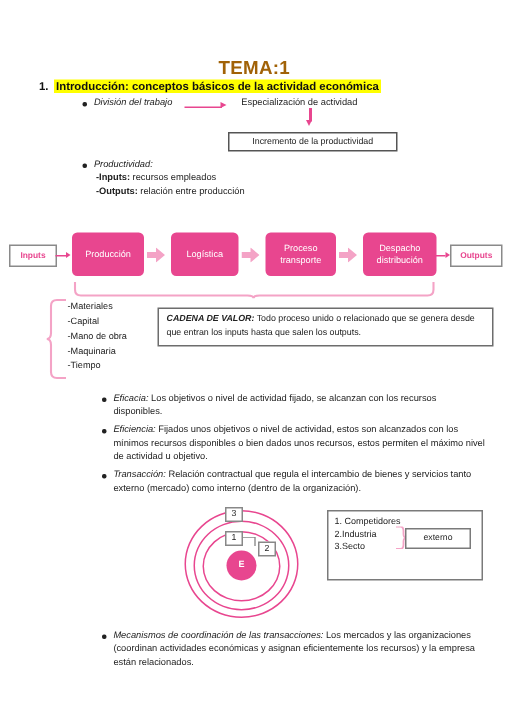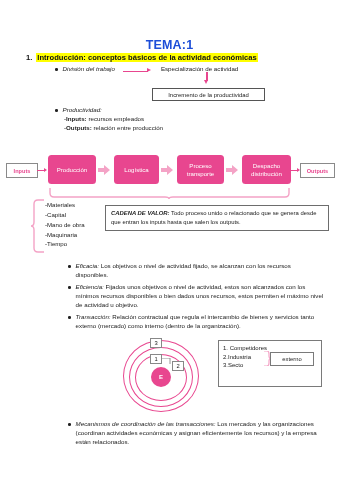--- a/index.html
+++ b/index.html
@@ -24,21 +24,21 @@
   }
 
   
   .doc-title {
     position: absolute;
     left: 0; right: 0;
     top: 38px;
     text-align: center;
     font-size: 12.5px;
     font-weight: bold;
-    color: #1d4ed8;
+    color: #a16207;
     letter-spacing: .2px;
   }
 
   
   .heading-row {
     position: absolute;
     left: 26px;
     top: 53px;
     display: flex;
     align-items: baseline;
@@ -330,21 +330,21 @@
 </style>
 </head>
 <body>
 
 <div class="page">
 
   <div class="doc-title">TEMA:1</div>
 
   <div class="heading-row">
     <span class="heading-num">1.</span>
-    <span class="heading-text">Introducción: conceptos básicos de la actividad económicas</span>
+    <span class="heading-text">Introducción: conceptos básicos de la actividad económica</span>
   </div>
 
   <div class="bullet-row" id="row-division">
     <span class="dot"></span>
     <span class="it">División del trabajo</span>
     <span class="arrow-h">
       <span class="shaft"></span>
         <span class="head"></span>
     </span>
     <span>Especialización de actividad</span>

